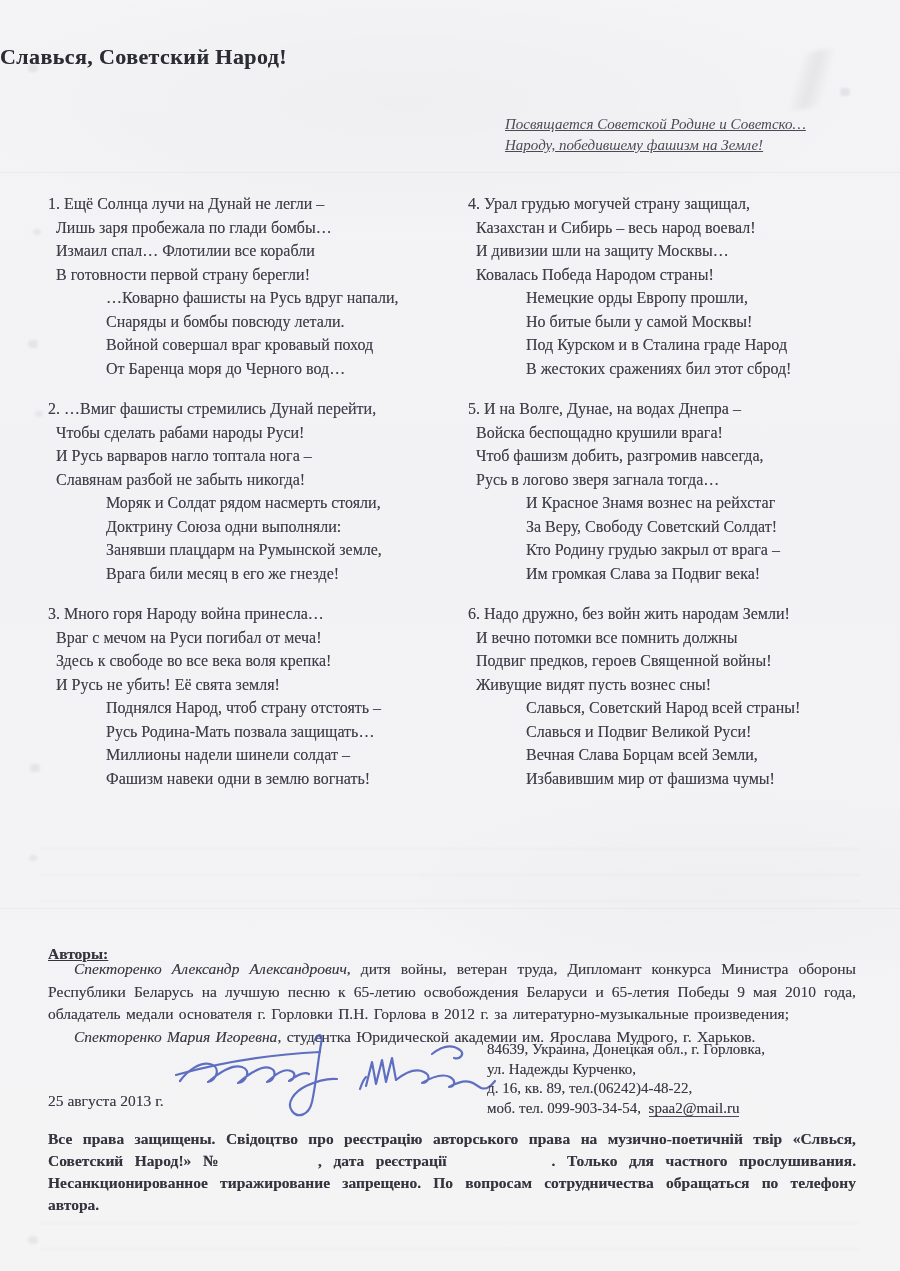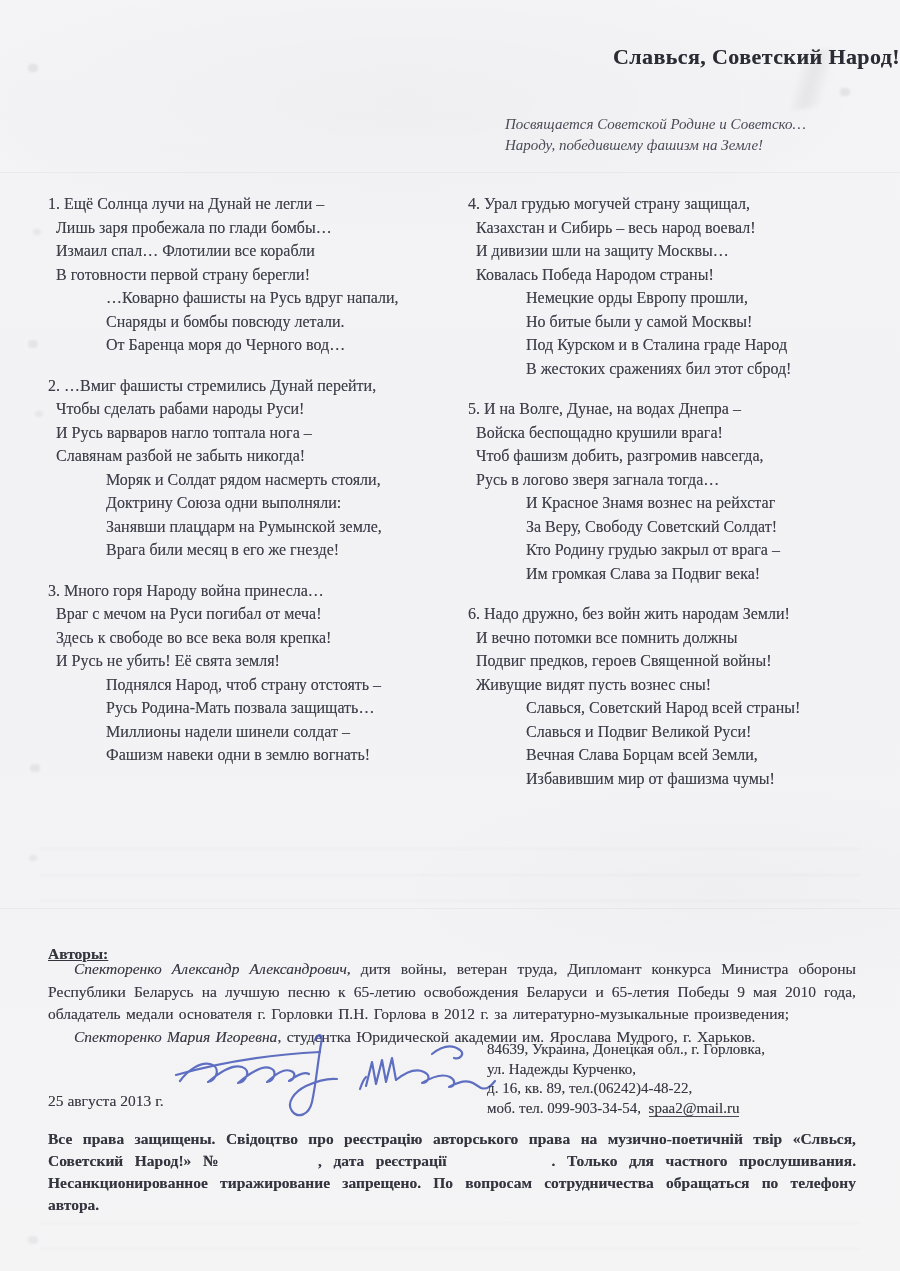--- a/index.html
+++ b/index.html
@@ -9,26 +9,26 @@
       radial-gradient(ellipse 700px 200px at 45% 8%, rgba(0,0,0,0.018), transparent 70%),
       radial-gradient(ellipse 500px 160px at 80% 70%, rgba(0,0,0,0.015), transparent 70%),
       linear-gradient(180deg,#f4f4f6 0%, #f2f2f5 40%, #f4f4f5 100%);
     overflow:hidden;
     font-family:"Liberation Serif","DejaVu Serif",serif;
     color:#3f3f4a;
   }
   .soft{ text-shadow:0 0 0.5px rgba(40,40,55,0.45); }
   .title{
     position:absolute; top:44px; left:0; width:100%;
-    text-align:right; font-size:22px; font-weight:bold; color:#2c2c34;
+    text-align:left; font-size:22px; font-weight:bold; color:#2c2c34;
     letter-spacing:0.4px;
   }
   .dedication{
     position:absolute; top:114px; left:505px; width:390px;
-    font-style:italic; font-size:15px; line-height:21px; color:#4a4a56;
+    font-style:italic; font-size:15px; line-height:21px; color:#4a4a56;text-decoration:underline;
   }
   .columns{ position:absolute; top:192px; left:48px; width:830px; display:flex; }
   .col{ width:415px; }
   .col.right{ width:415px; padding-left:10px; }
   .stanza{ margin-bottom:17px; font-size:16px; line-height:23.5px; }
   .ln{ white-space:nowrap; }
   .ln.c{ margin-left:8px; }
   .ln.ind{ margin-left:58px; }
   .authors-head{
     position:absolute; top:930px; left:48px;
@@ -103,20 +103,21 @@
 
   <div class="columns soft">
     <div class="col">
       <div class="stanza">
         <div class="ln">1. Ещё Солнца лучи на Дунай не легли –</div>
         <div class="ln c">Лишь заря пробежала по глади бомбы…</div>
         <div class="ln c">Измаил спал… Флотилии все корабли</div>
         <div class="ln c">В готовности первой страну берегли!</div>
         <div class="ln ind">…Коварно фашисты на Русь вдруг напали,</div>
         <div class="ln ind">Снаряды и бомбы повсюду летали.</div>
+        <div class="ln ind">Войной совершал враг кровавый поход</div>
         <div class="ln ind">От Баренца моря до Черного вод…</div>
       </div>
       <div class="stanza">
         <div class="ln">2. …Вмиг фашисты стремились Дунай перейти,</div>
         <div class="ln c">Чтобы сделать рабами народы Руси!</div>
         <div class="ln c">И Русь варваров нагло топтала нога –</div>
         <div class="ln c">Славянам разбой не забыть никогда!</div>
         <div class="ln ind">Моряк и Солдат рядом насмерть стояли,</div>
         <div class="ln ind">Доктрину Союза одни выполняли:</div>
         <div class="ln ind">Занявши плацдарм на Румынской земле,</div>

